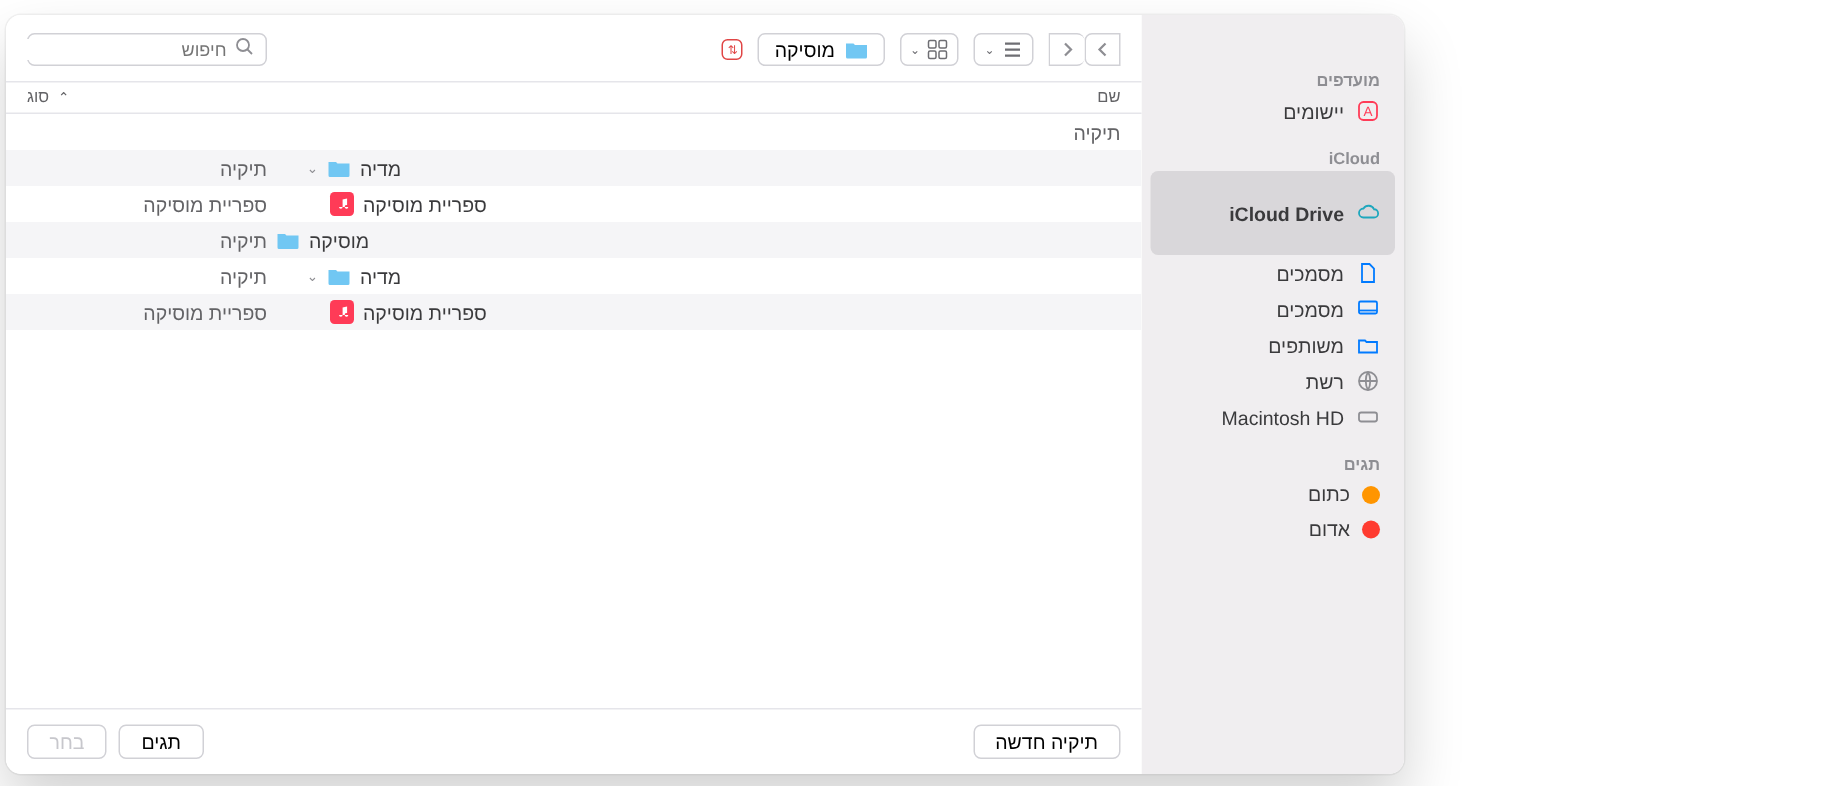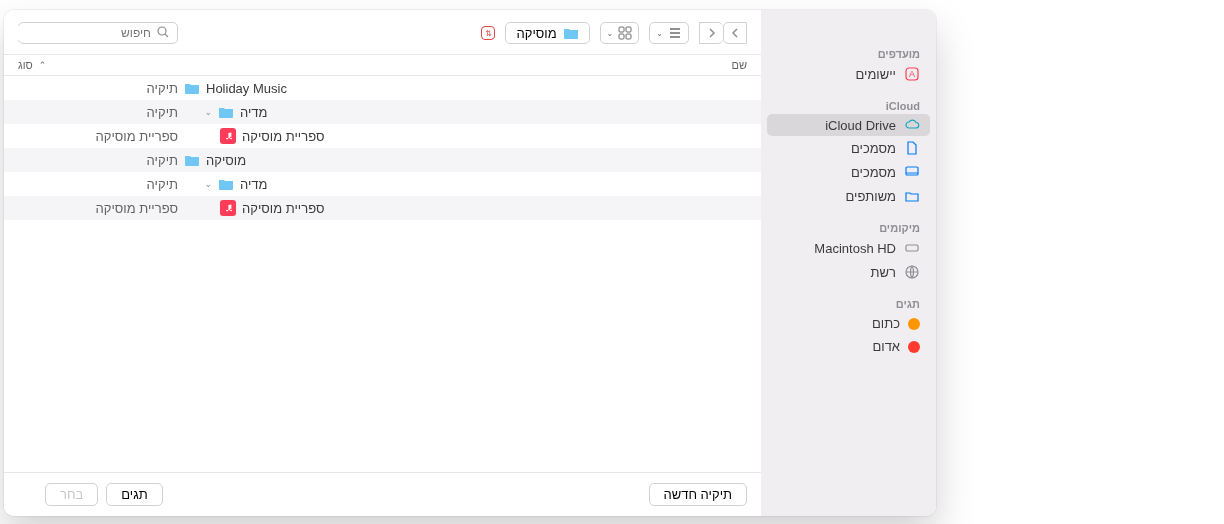--- a/index.html
+++ b/index.html
@@ -32,21 +32,21 @@
   margin-top: 22px;
 }
 .sb-item {
   display: flex;
   align-items: center;
   gap: 8px;
   padding: 4px 16px;
   cursor: pointer;
   color: #3a3a3c;
 }
-.sb-item.selected { background: #d9d7da; border-radius: 5px; margin: 0 6px; padding: 3px 10px; }
+.sb-item.selected { background: #d9d7da; border-radius: 5px; margin: 0 6px; padding: 20px 10px; font-weight: bold; }
 .sb-icon { width: 16px; height: 16px; display: inline-flex; align-items: center; justify-content: center; }
 .sb-icon svg { width: 16px; height: 16px; }
 .sb-label { flex: 1; text-align: right; }
 .tag-dot { width: 12px; height: 12px; border-radius: 50%; display: inline-block; }
 
 
 .main { flex: 1; display: flex; flex-direction: column; background: #fff; }
 
 .toolbar {
   display: flex;
@@ -156,21 +156,21 @@
   align-items: center;
 }
 .btn {
   border: 1px solid #d1d1d6;
   background: #fff;
   border-radius: 5px;
   padding: 3px 14px;
   font-size: 13px;
   cursor: pointer;
 }
-.btn.disabled { color: #c7c7cc; margin-left: 27px; }
+.btn.disabled { color: #c7c7cc; }
 .spacer { flex: 1; }
 
 
 .callout {
   position: absolute;
   top: 180px;
   left: 0px;
   width: 280px;
   font-size: 18px;
   color: #333;
@@ -242,38 +242,37 @@
     </div>
     <div class="sb-item">
       <span class="sb-icon">
         <svg viewBox="0 0 16 16">
             <path d="M2 5h4l1 1h7v7H2z" fill="none" stroke="#007aff" stroke-width="1.2"></path>
           </svg>
       </span>
       <span class="sb-label">משותפים</span>
     </div>
 
-    <div class="sb-heading" style="margin-top:10px">מיקומים</div>
-
-    <div class="sb-item">
-      <span class="sb-icon">
-        <svg viewBox="0 0 16 16">
-            <rect x="2" y="5" width="12" height="6" rx="1.5" fill="none" stroke="#8e8e93" stroke-width="1.2"></rect>
-          </svg>
-      </span>
-      <span class="sb-label">Macintosh HD</span>
-    </div>
+
     <div class="sb-item">
       <span class="sb-icon">
         <svg viewBox="0 0 16 16">
             <circle cx="8" cy="8" r="6" fill="none" stroke="#8e8e93" stroke-width="1.2"></circle>
             <path d="M2 8h12M8 2c2 3 2 9 0 12M8 2c-2 3-2 9 0 12" fill="none" stroke="#8e8e93" stroke-width="1.2"></path>
           </svg>
       </span>
       <span class="sb-label">רשת</span>
+    </div>
+    <div class="sb-item">
+      <span class="sb-icon">
+        <svg viewBox="0 0 16 16">
+            <rect x="2" y="5" width="12" height="6" rx="1.5" fill="none" stroke="#8e8e93" stroke-width="1.2"></rect>
+          </svg>
+      </span>
+      <span class="sb-label">Macintosh HD</span>
     </div>
 
     <div class="sb-heading" style="margin-top:10px">תגים</div>
 
     <div class="sb-item">
       <span class="tag-dot" style="background:#ff9500"></span>
       <span class="sb-label">כתום</span>
     </div>
     <div class="sb-item">
       <span class="tag-dot" style="background:#ff3b30"></span>
@@ -343,29 +342,20 @@
     <div class="list-header">
       <div class="col-name">שם</div>
       <div class="col-kind">
         <span class="sort-caret">⌃</span>
         <span>סוג</span>
       </div>
     </div>
 
     <div class="rows" id="rows-container">
         <div class="row">
-          <div class="name-cell">
-            <span>Holiday Music</span>
-            <span class="folder-ic">
-              <svg viewBox="0 0 16 16">
-                <path d="M1 4h5l1 1h8v8a1 1 0 01-1 1H2a1 1 0 01-1-1z" fill="#71c7f3"></path>
-              </svg>
-            </span>
-            <span style="width: 0px; display: inline-block;"></span>
-          </div>
           <div class="kind-cell">תיקיה</div>
         </div>
         <div class="row">
           <div class="name-cell">
             <span>מדיה</span>
             <span class="folder-ic">
               <svg viewBox="0 0 16 16">
                 <path d="M1 4h5l1 1h8v8a1 1 0 01-1 1H2a1 1 0 01-1-1z" fill="#71c7f3"></path>
               </svg>
             </span>

